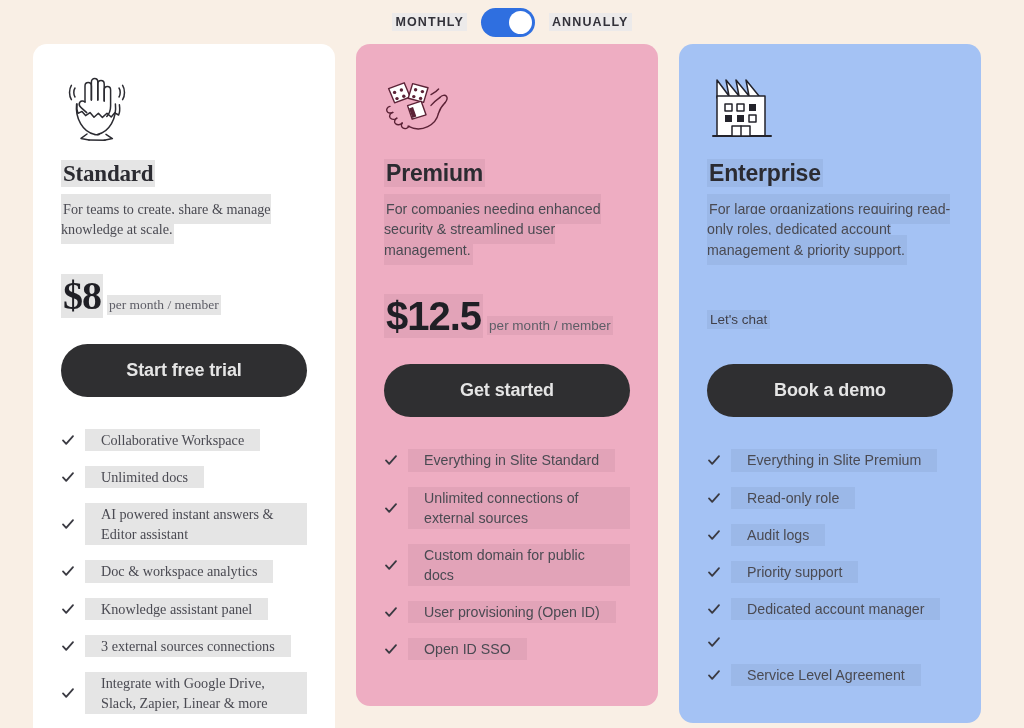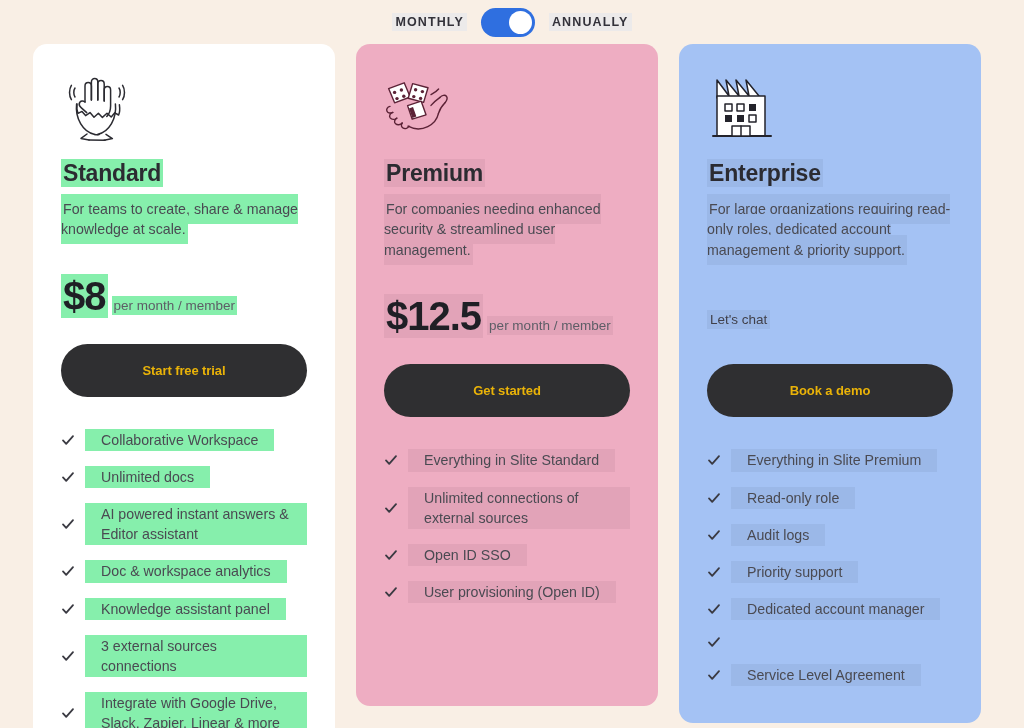--- a/index.html
+++ b/index.html
@@ -91,21 +91,21 @@
   .plan-desc {
     font-size: 14.2px;
     line-height: 1.45;
     color: #4a4a52;
     display: inline;
     padding: 7px 2px;
   }
   .plan-desc-wrap { margin-bottom: 4px; }
 
   
-  .card-standard   .hl { background: #86efac; }
+  .card-standard   .hl { background: #e5e5e5; font-family: Liberation Serif, serif; }
   .card-premium    .hl { background: #e2a3b8; }
   .card-enterprise .hl { background: #9bb8e8; }
 
   
   .price-row {
     display: flex;
     align-items: baseline;
     min-height: 50px;
     margin-top: 34px;
     margin-bottom: 20px;
@@ -129,25 +129,25 @@
     color: #40404a;
     padding: 2px 3px;
   }
   .price-row.chat { align-items: center; }
 
   
   .cta-button {
     display: block;
     width: 100%;
     background: #2f2f31;
-    color: #eab308;
+    color: #e5e5e5;
     border: none;
     border-radius: 27px;
     height: 53px;
-    font-size: 13px;
+    font-size: 18px;
     font-weight: 700;
     font-family: "Liberation Sans", sans-serif;
     cursor: pointer;
     letter-spacing: -0.1px;
   }
 
   
   .features {
     list-style: none;
     margin-top: 32px;
@@ -343,29 +343,37 @@
             </svg>
         </span>
         <span class="feature-text hl">Unlimited connections of external sources</span>
       </li>
       <li class="feature-item">
         <span class="check-icon">
           <svg viewBox="0 0 14 14" fill="none" stroke="currentColor" stroke-width="1.8" stroke-linecap="round" stroke-linejoin="round">
               <path d="M2 7.4l3.2 3.4L12 3.2"></path>
             </svg>
         </span>
+        <span class="feature-text hl">Custom domain for public docs</span>
+      </li>
+      <li class="feature-item">
+        <span class="check-icon">
+          <svg viewBox="0 0 14 14" fill="none" stroke="currentColor" stroke-width="1.8" stroke-linecap="round" stroke-linejoin="round">
+              <path d="M2 7.4l3.2 3.4L12 3.2"></path>
+            </svg>
+        </span>
+        <span class="feature-text hl">User provisioning (Open ID)</span>
+      </li>
+      <li class="feature-item">
+        <span class="check-icon">
+          <svg viewBox="0 0 14 14" fill="none" stroke="currentColor" stroke-width="1.8" stroke-linecap="round" stroke-linejoin="round">
+              <path d="M2 7.4l3.2 3.4L12 3.2"></path>
+            </svg>
+        </span>
         <span class="feature-text hl">Open ID SSO</span>
-      </li>
-      <li class="feature-item">
-        <span class="check-icon">
-          <svg viewBox="0 0 14 14" fill="none" stroke="currentColor" stroke-width="1.8" stroke-linecap="round" stroke-linejoin="round">
-              <path d="M2 7.4l3.2 3.4L12 3.2"></path>
-            </svg>
-        </span>
-        <span class="feature-text hl">User provisioning (Open ID)</span>
       </li>
     </ul>
   </div>
 
   <div class="card card-enterprise">
     <div class="card-icon">
       <svg viewBox="0 0 72 74" fill="none" stroke="#23232b" stroke-width="1.5" stroke-linecap="round" stroke-linejoin="round">
         <path d="M10 26L10 8l12 16M22 24L19 8l13 16M32 24L29 8l13 16M42 24L39 8l13 16" fill="#ffffff"></path>
         <rect x="10" y="24" width="48" height="40" fill="#ffffff"></rect>
         <path d="M6 64h58" stroke-width="2"></path>

